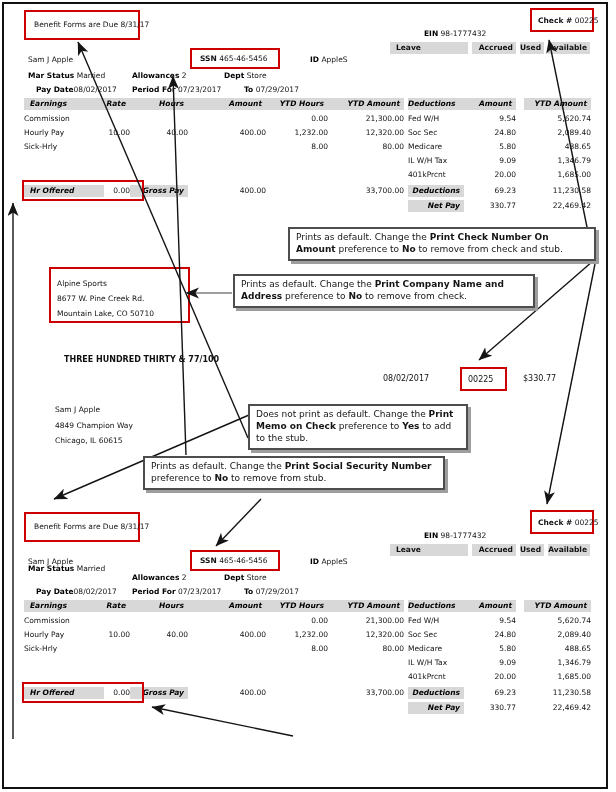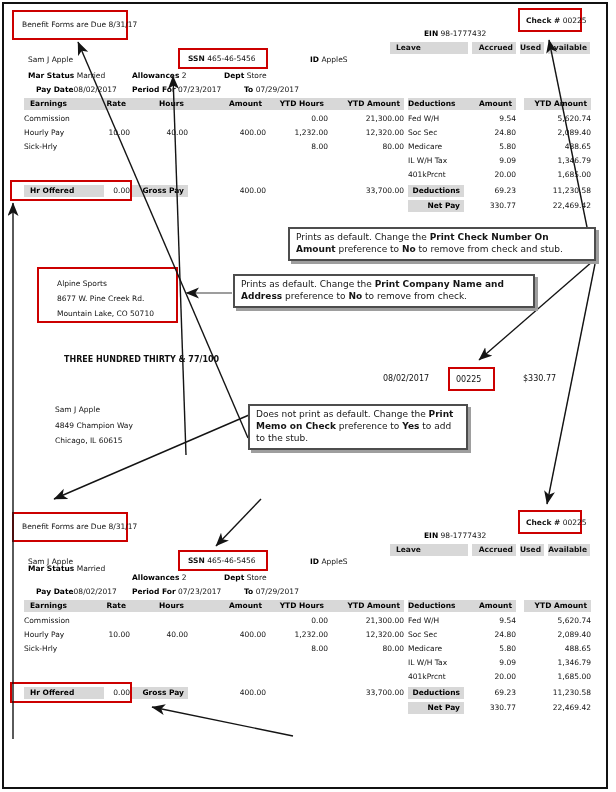--- a/index.html
+++ b/index.html
@@ -4,32 +4,32 @@
 <style>
   html,body{margin:0;padding:0;background:#fff;}
   #page{position:relative;width:616px;height:792px;background:#fff;overflow:hidden;
         font-family:"DejaVu Sans",sans-serif;color:#111;}
   .page-border{position:absolute;left:2px;top:2px;right:8px;bottom:3px;border:2px solid #111;pointer-events:none;}
 
   
   .stub{position:absolute;left:0;width:616px;height:212px;font-size:7.5px;}
   .line{position:absolute;white-space:nowrap;height:11px;line-height:11px;}
   .line b{font-weight:bold;color:#000;}
-  .red-box{position:absolute;border:2px solid var(--highlight-red,#cc0000);box-sizing:border-box;background:transparent;}
+  .red-box{position:absolute;border:2px solid var(--highlight-red,#cc0000);box-sizing:border-box;background:transparent;margin-left:12px;}
   .memo-box{left:12px;top:2px;width:116px;height:30px;line-height:26px;padding-left:8px;white-space:nowrap;}
   .ein{left:424px;top:8px;margin-top:12px;}
   .check-box{left:518px;top:0px;width:64px;height:24px;line-height:21px;padding-left:6px;white-space:nowrap;}
   .ssn-box{left:178px;top:40px;width:90px;height:21px;line-height:18px;padding-left:8px;white-space:nowrap;}
   .hr-box{left:10px;top:172px;width:122px;height:21px;}
   .lv{position:absolute;top:34px;height:12px;line-height:12px;font-weight:bold;
       background:var(--header-gray,#d8d8d8);box-sizing:border-box;white-space:nowrap;}
   .ptable{position:absolute;left:0;top:0;width:616px;height:212px;}
   .cell{position:absolute;height:12px;line-height:12px;white-space:nowrap;box-sizing:border-box;}
   .cell.gray{background:var(--header-gray,#d8d8d8);}
-  .cell.b{font-weight:bold;color:#000;}
+  .cell.b{font-weight:bold;color:#000;font-style:italic;}
   .cell.padl{padding-left:6px;}
   .cell.padr{padding-right:4px;}
 
   
   .abs{position:absolute;white-space:nowrap;}
   .company-box{left:37px;top:267px;width:141px;height:56px;}
   .company-text{position:absolute;left:57px;top:276px;font-size:7.5px;line-height:15px;white-space:nowrap;}
   .amount-words{left:64px;top:355px;font-size:8px;font-weight:bold;}
   .check-date{left:383px;top:374px;font-size:8px;}
   .checknum-box{left:448px;top:367px;width:47px;height:24px;line-height:21px;padding-left:6px;font-size:8px;}
@@ -259,20 +259,23 @@
 
   <div class="callout co-checknum">
     <span><span>Prints as default. Change the </span><span class="b">Print Check Number On Amount</span><span> preference to </span><span class="b">No</span><span> to remove from check and stub.</span></span>
   </div>
   <div class="callout co-memo">
     <span><span>Does not print as default. Change the </span><span class="b">Print Memo on Check</span><span> preference to </span><span class="b">Yes</span><span> to add to the stub.</span></span>
   </div>
   <div class="callout co-company">
     <span><span>Prints as default. Change the </span><span class="b">Print Company Name and Address</span><span> preference to </span><span class="b">No</span><span> to remove from check.</span></span>
   </div>
+  <div class="callout co-ssn">
+    <span><span>Prints as default. Change the </span><span class="b">Print Social Security Number</span><span> preference to </span><span class="b">No</span><span> to remove from stub.</span></span>
+  </div>
 
   <svg id="arrows" viewBox="0 0 616 792">
     <defs>
       <marker id="ah" markerUnits="userSpaceOnUse" markerWidth="16" markerHeight="12" refX="13" refY="5.5" orient="auto">
         <path d="M0,0 L13.5,5.5 L0,11 L3.6,5.5 Z" fill="#141414"></path>
       </marker>
     </defs>
     <line x1="248" y1="438" x2="78" y2="42" marker-end="url(#ah)"></line>
     <line x1="186" y1="455" x2="173" y2="76" marker-end="url(#ah)"></line>
     <line x1="261" y1="499" x2="216" y2="546" marker-end="url(#ah)"></line>

